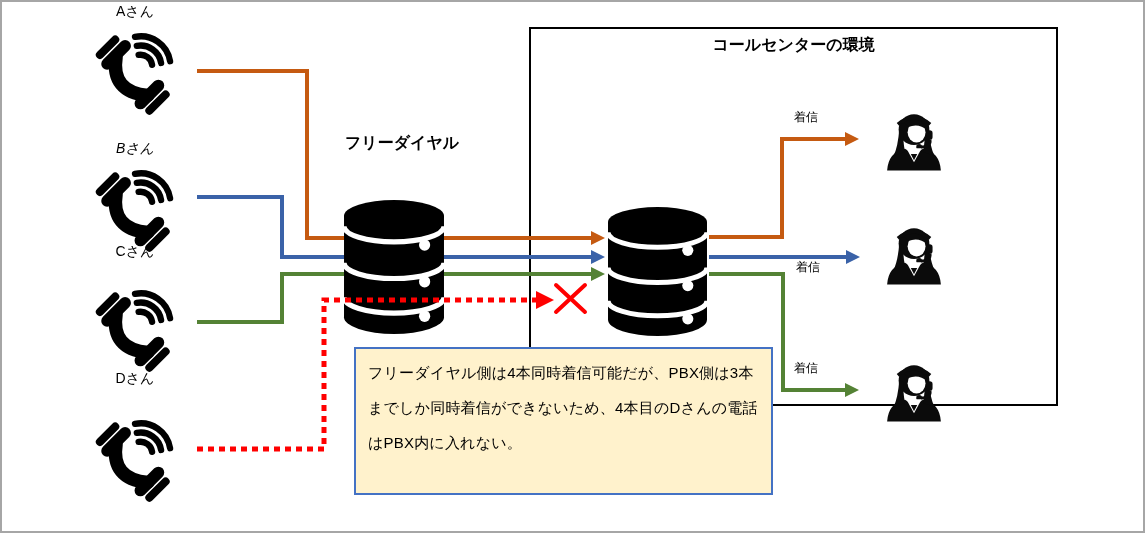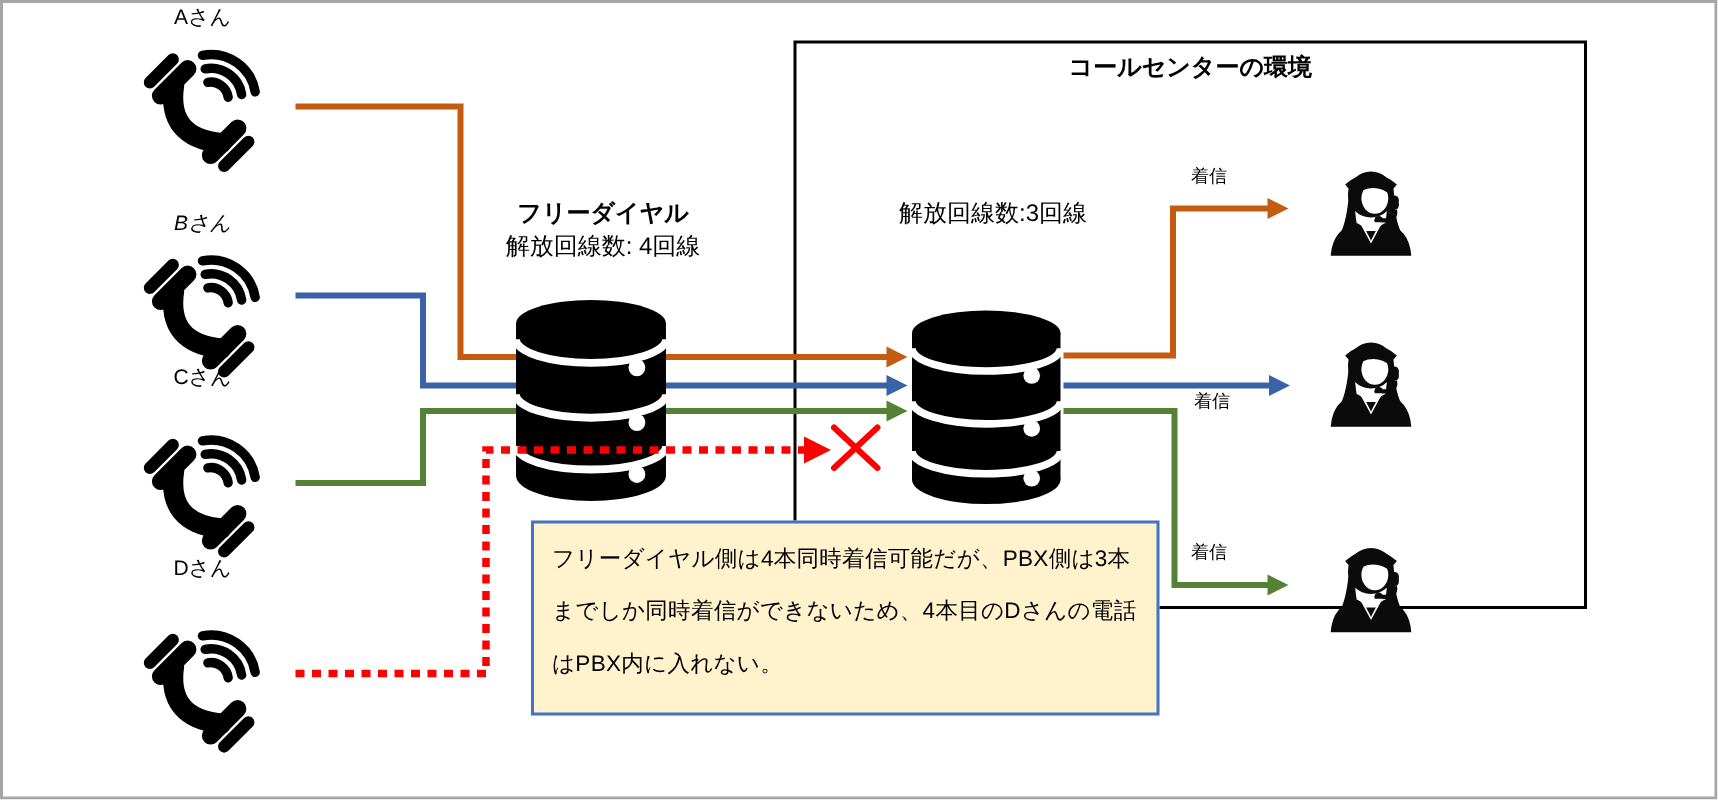--- a/index.html
+++ b/index.html
@@ -17,21 +17,21 @@
   .cc-title{position:absolute;left:0;top:6px;width:100%;text-align:center;
     font-size:16px;font-weight:bold;}
   .caller-label{position:absolute;width:92px;text-align:center;font-size:14px;}
   .phone{position:absolute;width:92px;height:90px;}
   .node-label{position:absolute;width:200px;text-align:center;font-size:16px;line-height:1.35;}
   .node-label .t{font-weight:bold;}
   .chakushin{position:absolute;width:44px;font-size:12px;text-align:left;white-space:nowrap;}
   .operator{position:absolute;width:64px;height:87px;}
   .cyl{position:absolute;}
   .note{
-    position:absolute;left:352px;top:345px;width:419px;height:130px;box-sizing:border-box;
+    position:absolute;left:352px;top:345px;width:419px;height:148px;box-sizing:border-box;
     background:#FFF2CC;border:2.5px solid #4472C4;padding:7px 12px 0 12px;
     font-size:15px;line-height:2.32;letter-spacing:0.2px;
   }
 </style>
 </head>
 <body>
 
 <div class="canvas">
 
   <div class="cc-box">
@@ -157,25 +157,23 @@
       <line x1="11" y1="31" x2="28" y2="14" stroke-width="9"></line>
       <line x1="66" y1="93" x2="84" y2="75" stroke-width="9"></line>
       <path d="M54,31 A13,13 0 0 1 69,42" stroke-width="7"></path>
       <path d="M52,21 A23,23 0 0 1 79,40" stroke-width="7"></path>
       <path d="M50,11 A33,33 0 0 1 89,38" stroke-width="7"></path>
     </g>
   </svg>
 
   <div class="node-label" style="left:300px;top:130px;">
     <div class="t">フリーダイヤル</div>
-    <div>解放回線数: 4回線</div>
   </div>
 
   <div class="node-label" style="left:560px;top:130px;">
-    <div>解放回線数:3回線</div>
   </div>
 
   <div class="chakushin" style="left:792px;top:107px;">着信</div>
   <div class="chakushin" style="left:794px;top:257px;">着信</div>
   <div class="chakushin" style="left:792px;top:358px;">着信</div>
 
   <svg class="operator" style="left:880px;top:95px;" viewBox="0 0 100 100">
     <g fill="#0b0b0b">
       <circle cx="50" cy="33" r="24"></circle>
       <path d="M8,97 Q10,68 36,63 L50,72 L64,63 Q90,68 92,97 Z"></path>

